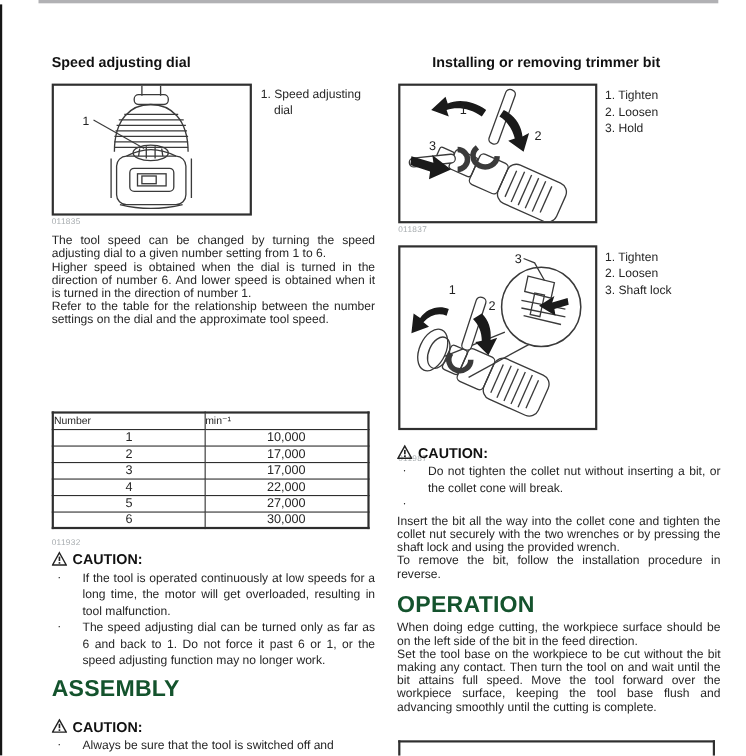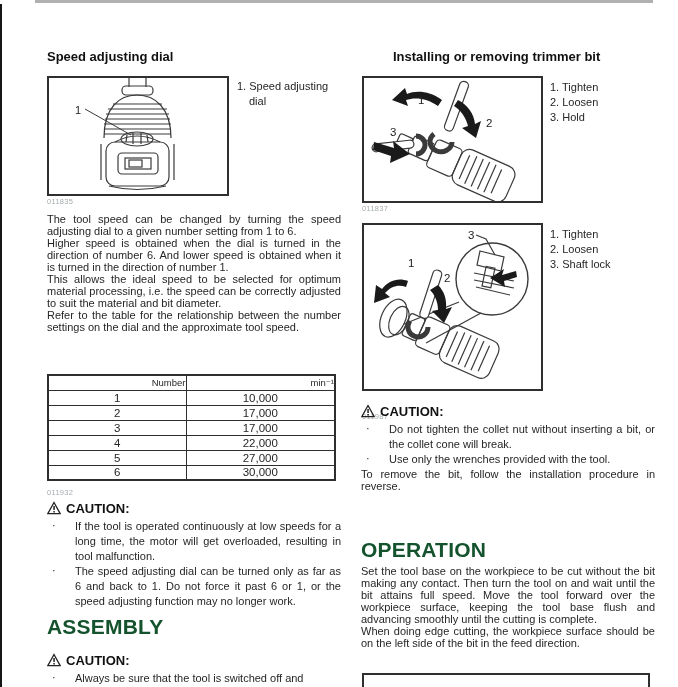--- a/index.html
+++ b/index.html
@@ -16,21 +16,21 @@
   .col-right { left:361px; width:294px; }
   .sec-heading { position:absolute; font-size:13px; font-weight:700; color:#111; white-space:nowrap; }
   .big-heading { position:absolute; font-size:21px; font-weight:700; color:#14532d; letter-spacing:.2px; }
   .figbox { position:absolute; border:2px solid #2f2f2f; background:#fff; }
   .fignum { position:absolute; font-size:7.5px; color:#a6abae; letter-spacing:.3px; }
   .callout { position:absolute; font-size:11px; line-height:15px; color:#262626; }
   .callout.hang { padding-left:12px; text-indent:-12px; width:102px; }
   .textblock { position:absolute; width:294px; font-size:11px; line-height:12px; text-align:justify; }
   .textblock p { margin:0; }
   .speedtable { position:absolute; left:0; top:374px; width:289px; border-collapse:collapse; border:2px solid #2e2e2e; }
-  .speedtable th { border:1px solid #2e2e2e; font-weight:400; font-size:9.5px; height:15px; text-align:right; }
+  .speedtable th { border:1px solid #2e2e2e; font-weight:400; font-size:9.5px; height:15px; text-align:left; }
   .speedtable td { border:1px solid #2e2e2e; font-size:11.5px; height:15px; text-align:center; }
   .speedtable .c1 { width:138px; }
   .caution { position:absolute; width:294px; }
   .caution-title { display:flex; align-items:flex-start; gap:5px; font-size:13px; font-weight:700; color:#111; height:16px; }
   .bullets { margin-top:2px; }
   .bullet-item { position:relative; padding-left:28px; font-size:11px; line-height:15px; text-align:justify; }
   .bullet-item .dot { position:absolute; left:5px; top:-1px; text-align:left; font-size:11px; }
   .partialbox { position:absolute; border:2px solid #2f2f2f; border-bottom:none; background:#fff; }
   svg text { font-family:"Liberation Sans","DejaVu Sans",sans-serif; }
 </style>
@@ -76,21 +76,20 @@
         <line x1="36" y1="31" x2="82" y2="57" stroke="#3a3a3a" stroke-width="1"></line>
         <text x="26" y="36" font-size="11" fill="#222">1</text>
       </svg>
     </div>
     <div class="callout hang" style="top:79px; left:190px;">1. Speed adjusting dial</div>
     <div class="fignum" style="top:197px; left:0;">011835</div>
 
     <div class="textblock" style="top:213px; left:0;">
       <p>The tool speed can be changed by turning the speed adjusting dial to a given number setting from 1 to 6.</p>
       <p>Higher speed is obtained when the dial is turned in the direction of number 6. And lower speed is obtained when it is turned in the direction of number 1.</p>
-      <p>This allows the ideal speed to be selected for optimum material processing, i.e. the speed can be correctly adjusted to suit the material and bit diameter.</p>
       <p>Refer to the table for the relationship between the number settings on the dial and the approximate tool speed.</p>
     </div>
 
     <table class="speedtable">
       <tbody>
           <tr>
         <th class="c1">Number</th>
         <th>min⁻¹</th>
       </tr>
       <tr>
@@ -253,31 +252,31 @@
         </svg>
         <span>CAUTION:</span>
       </div>
       <div class="bullets">
         <div class="bullet-item">
           <span class="dot">·</span>
           <span>Do not tighten the collet nut without inserting a bit, or the collet cone will break.</span>
         </div>
         <div class="bullet-item">
           <span class="dot">·</span>
-          <span>Use only the wrenches provided with the tool.</span>
         </div>
       </div>
     </div>
 
     <div class="textblock" style="top:468px; left:0;">
+      <p>Insert the bit all the way into the collet cone and tighten the collet nut securely with the two wrenches or by pressing the shaft lock and using the provided wrench.</p>
       <p>To remove the bit, follow the installation procedure in reverse.</p>
     </div>
 
     <div class="big-heading" style="top:538px; left:0;">OPERATION</div>
 
     <div class="textblock" style="top:565px; left:0;">
+      <p>When doing edge cutting, the workpiece surface should be on the left side of the bit in the feed direction.</p>
       <p>Set the tool base on the workpiece to be cut without the bit making any contact. Then turn the tool on and wait until the bit attains full speed. Move the tool forward over the workpiece surface, keeping the tool base flush and advancing smoothly until the cutting is complete.</p>
-      <p>When doing edge cutting, the workpiece surface should be on the left side of the bit in the feed direction.</p>
     </div>
 
     <div class="partialbox" style="top:673px; left:1px; width:288px; height:16px;"></div>
   </div>
 </div>
 
 </body></html>

